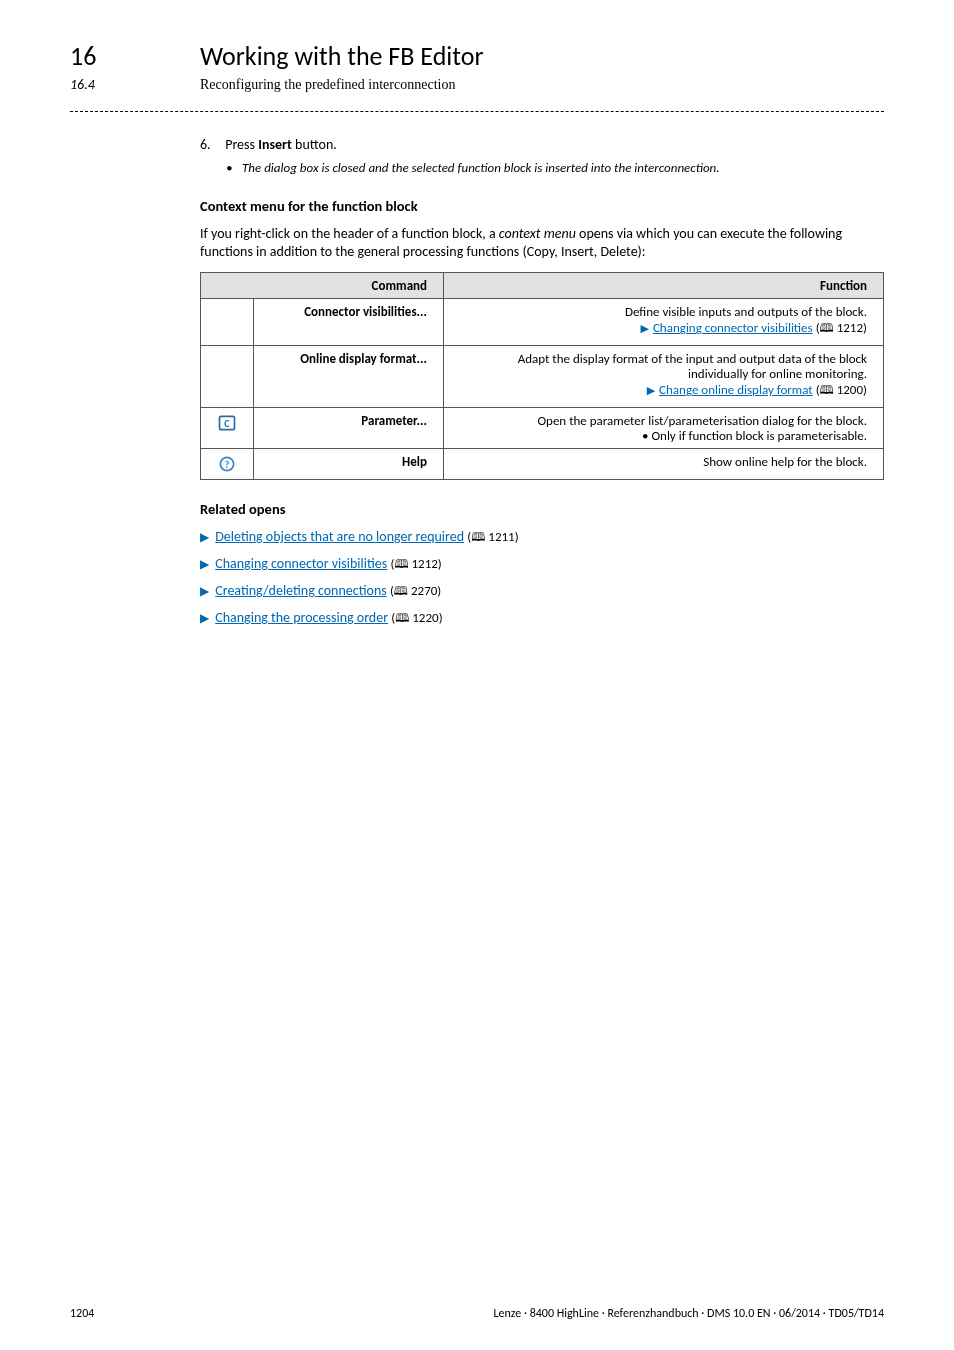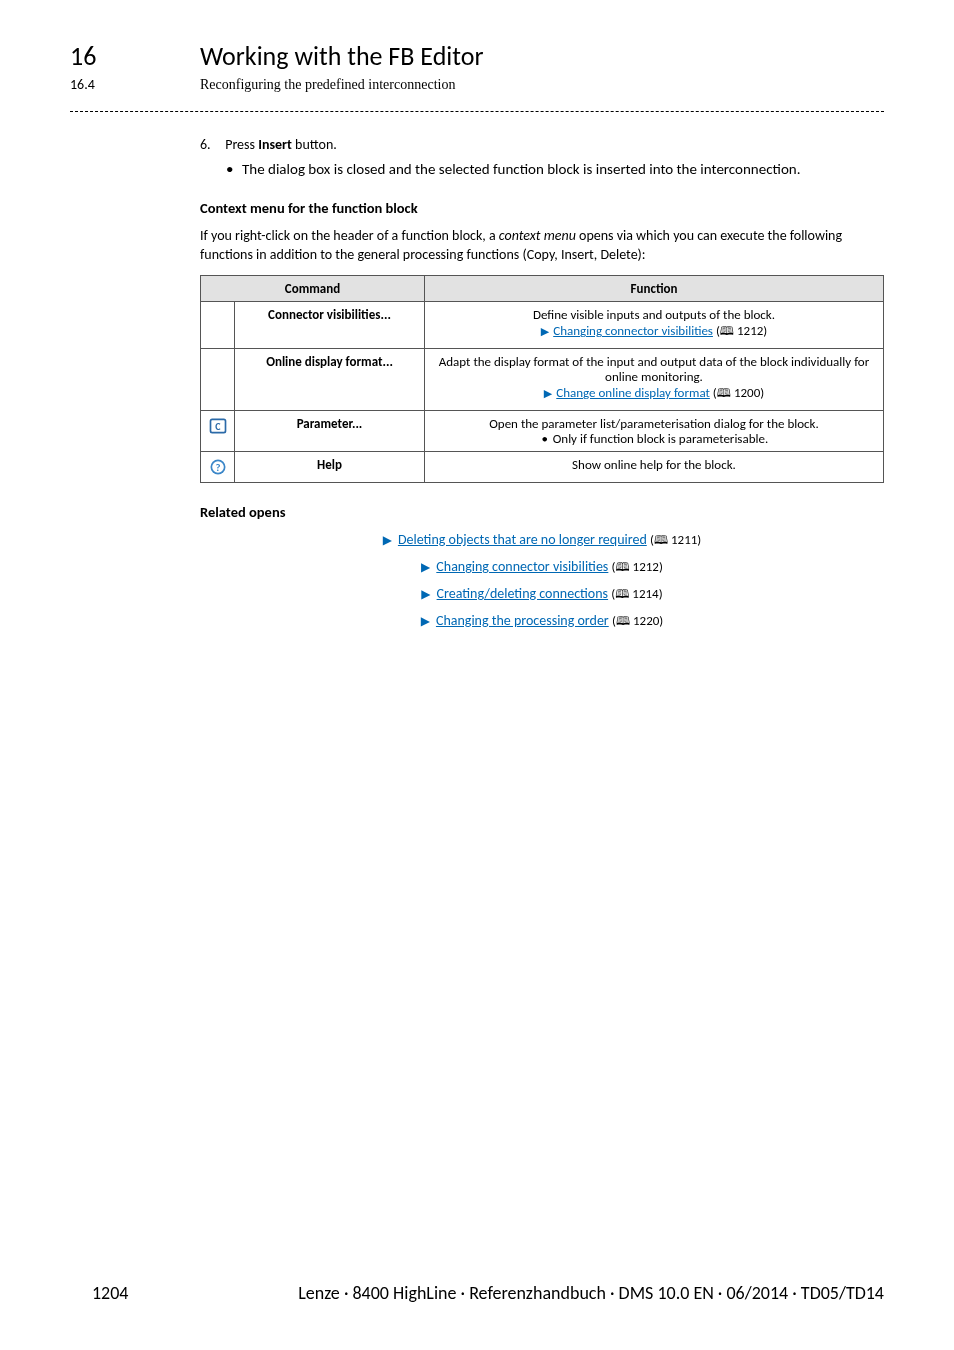--- a/index.html
+++ b/index.html
@@ -10,74 +10,73 @@
     width: 954px;
     min-height: 1350px;
     position: relative;
     font-size: 14px;
   }
   .page { padding: 40px 70px 0 70px; }
   .header-row { display: flex; align-items: center; gap: 40px; }
   .chap-num { font-size: 26px; font-weight: 400; width: 90px; }
   .chap-title { font-size: 26px; font-weight: 400; }
   .sub-row { display: flex; align-items: baseline; gap: 40px; margin-top: 4px; }
-  .sub-num { font-size: 14px; width: 90px; }
+  .sub-num { font-size: 14px; width: 90px; font-style: italic; }
   .sub-title { font-size: 14px; font-family: Liberation Serif, serif; }
   .dashline {
     margin: 18px 0 24px 0;
     border: none;
     border-top: 1.5px dashed #000;
     height: 0;
   }
   .content { margin-left: 130px; margin-top: 20px; }
   .step-line { margin-bottom: 6px; font-size: 14px; }
   .step-num { display: inline-block; width: 22px; }
   .bold { font-weight: 700; }
-  .bullet-sub { margin-left: 42px; position: relative; font-size: 15px; line-height: 1.35; margin-bottom: 18px; }
+  .bullet-sub { margin-left: 42px; position: relative; font-size: 13px; line-height: 1.35; margin-bottom: 18px; font-style: italic; }
   .bullet-sub::before {
     content: "•";
     position: absolute;
     left: -16px;
     top: 0;
   }
   .h-minor { font-weight: 700; font-size: 14.5px; margin-top: 20px; margin-bottom: 10px; }
   .para { font-size: 14px; line-height: 1.35; margin-bottom: 10px; }
   .italic { font-style: italic; text-align: right; }
   table.cmd {
     width: 100%;
     border-collapse: collapse;
     margin-top: 6px;
     font-size: 13px;
   }
   table.cmd th, table.cmd td {
     border: 1px solid #555;
-    padding: 5px 4px;
+    padding: 5px 16px;
     vertical-align: top;
-    text-align: center;
+    text-align: right;
   }
   table.cmd thead th { background: #e2e2e2; font-weight: 700; }
   .icon-cell { width: 34px; text-align: center; padding: 3px; }
   .cmd-cell { width: 190px; font-weight: 700; }
   .link { color: #0068b4; text-decoration: underline; }
   .arrow { color: #0068b4; font-size: 11px; margin-right: 4px; }
   .pageref { font-size: 13px; }
   .bookicon { font-size: 12px; }
-  .related-list { margin-top: 6px; text-align: center; }
+  .related-list { margin-top: 6px; }
   .related-item { font-size: 14px; margin-bottom: 6px; }
   .rel-arrow { color: #0068b4; font-size: 12px; margin-right: 6px; }
   .footer {
     position: absolute;
-    bottom: 46px;
+    bottom: 30px;
     left: 70px;
     right: 70px;
     display: flex;
     justify-content: space-between;
-    font-size: 18px;
+    font-size: 12px;
     color: #000;
-    margin-left: 22px;
   }
   .cell-bullet { display: inline-block; width: 10px; }
   .svgicon { width: 20px; height: 20px; vertical-align: middle; }
 </style>
 </head>
 <body>
 
 <div class="page">
   <div class="header-row">
     <div class="chap-num">16</div>
@@ -160,21 +159,21 @@
       <div class="related-item">
         <span class="rel-arrow">▶</span><a href="#" class="link">Deleting objects that are no longer required</a>
         <span class="pageref"> (<span class="bookicon">🕮</span> <span>1211</span>)</span>
       </div>
       <div class="related-item">
         <span class="rel-arrow">▶</span><a href="#" class="link">Changing connector visibilities</a>
         <span class="pageref"> (<span class="bookicon">🕮</span> <span>1212</span>)</span>
       </div>
       <div class="related-item">
         <span class="rel-arrow">▶</span><a href="#" class="link">Creating/deleting connections</a>
-        <span class="pageref"> (<span class="bookicon">🕮</span> <span>1214</span>)</span>
+        <span class="pageref"> (<span class="bookicon">🕮</span> <span>2270</span>)</span>
       </div>
       <div class="related-item">
         <span class="rel-arrow">▶</span><a href="#" class="link">Changing the processing order</a>
         <span class="pageref"> (<span class="bookicon">🕮</span> <span>1220</span>)</span>
       </div>
     </div>
 
   </div>
 </div>
 

